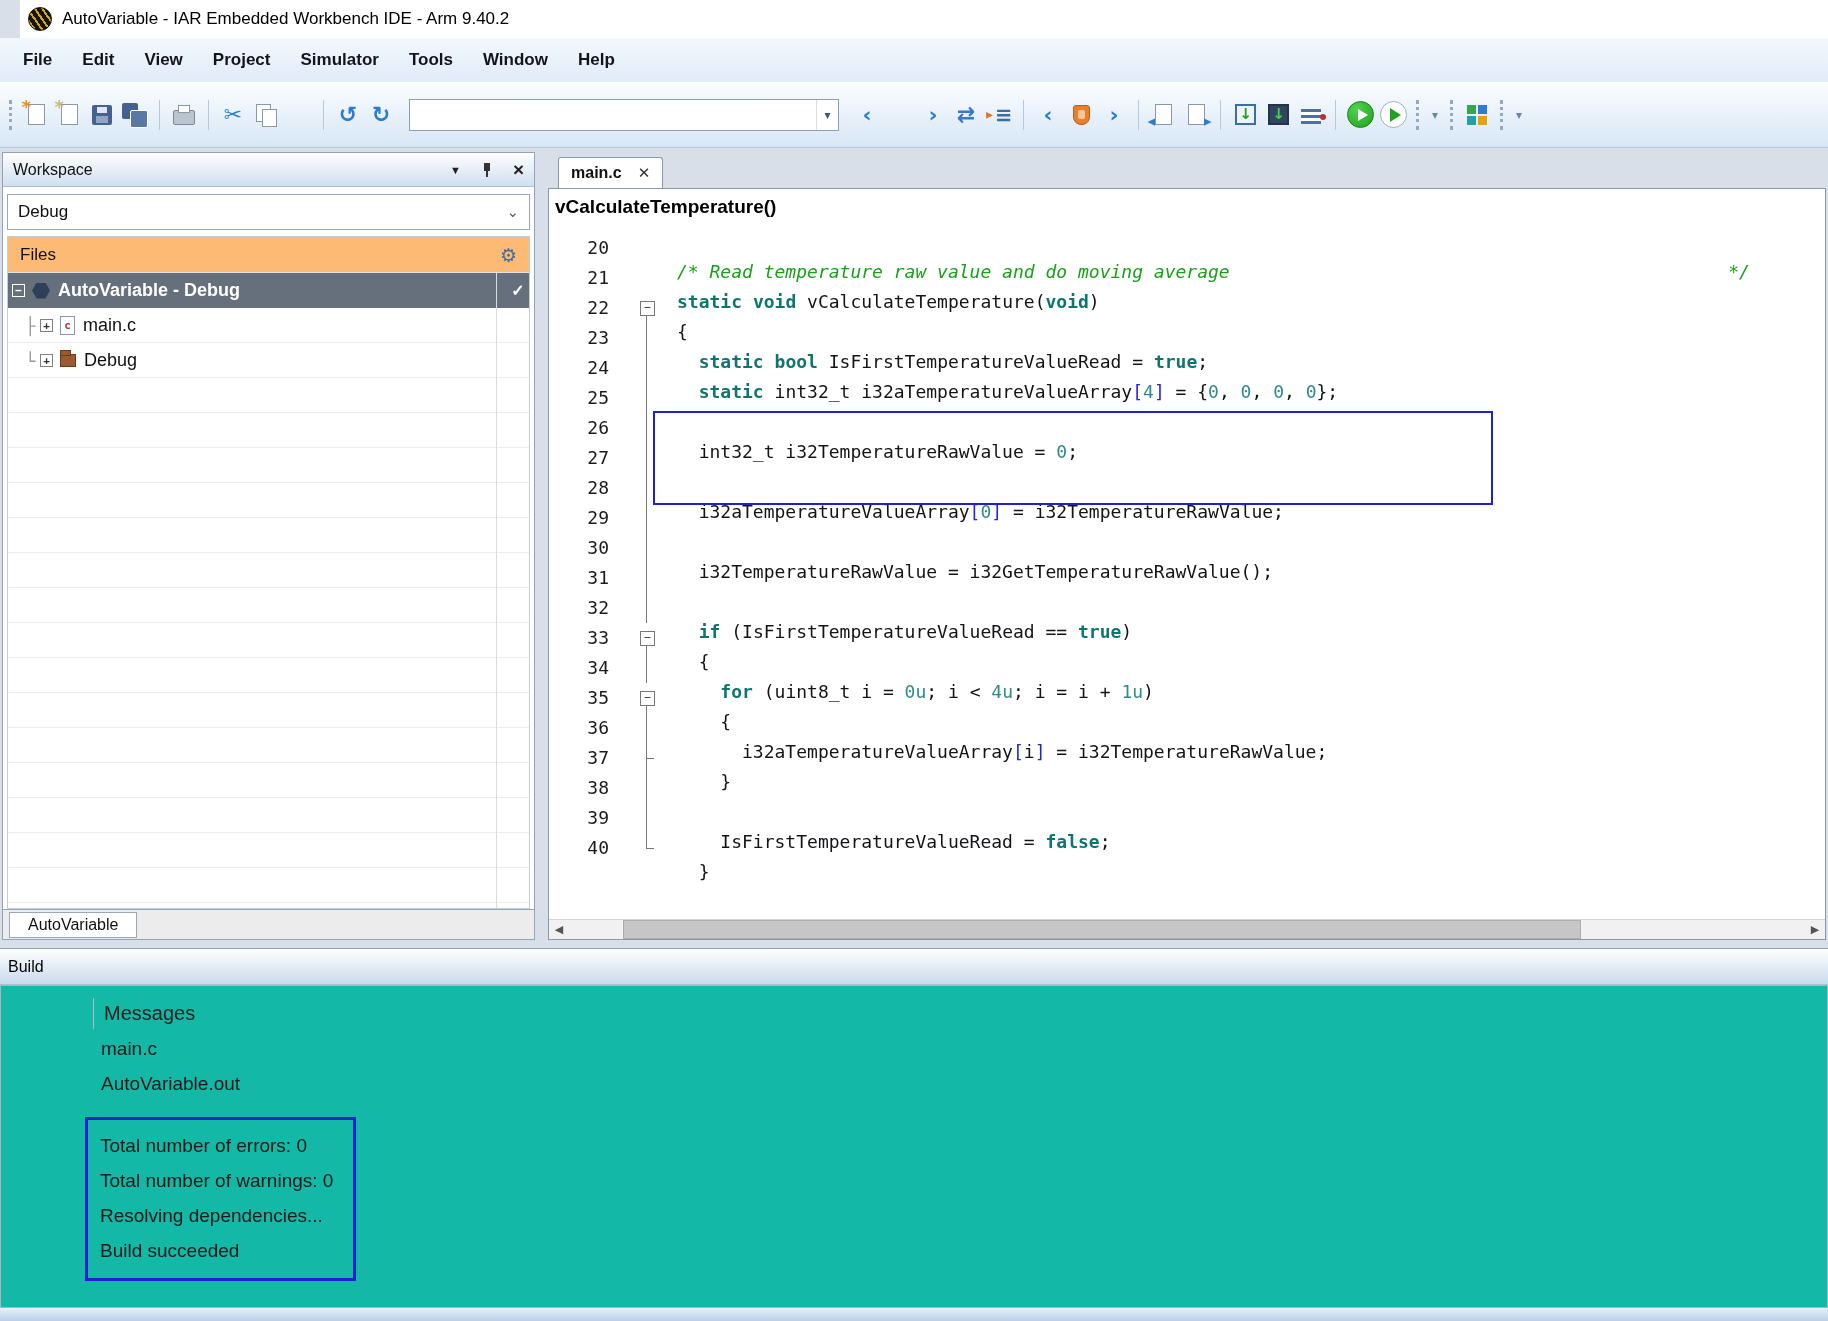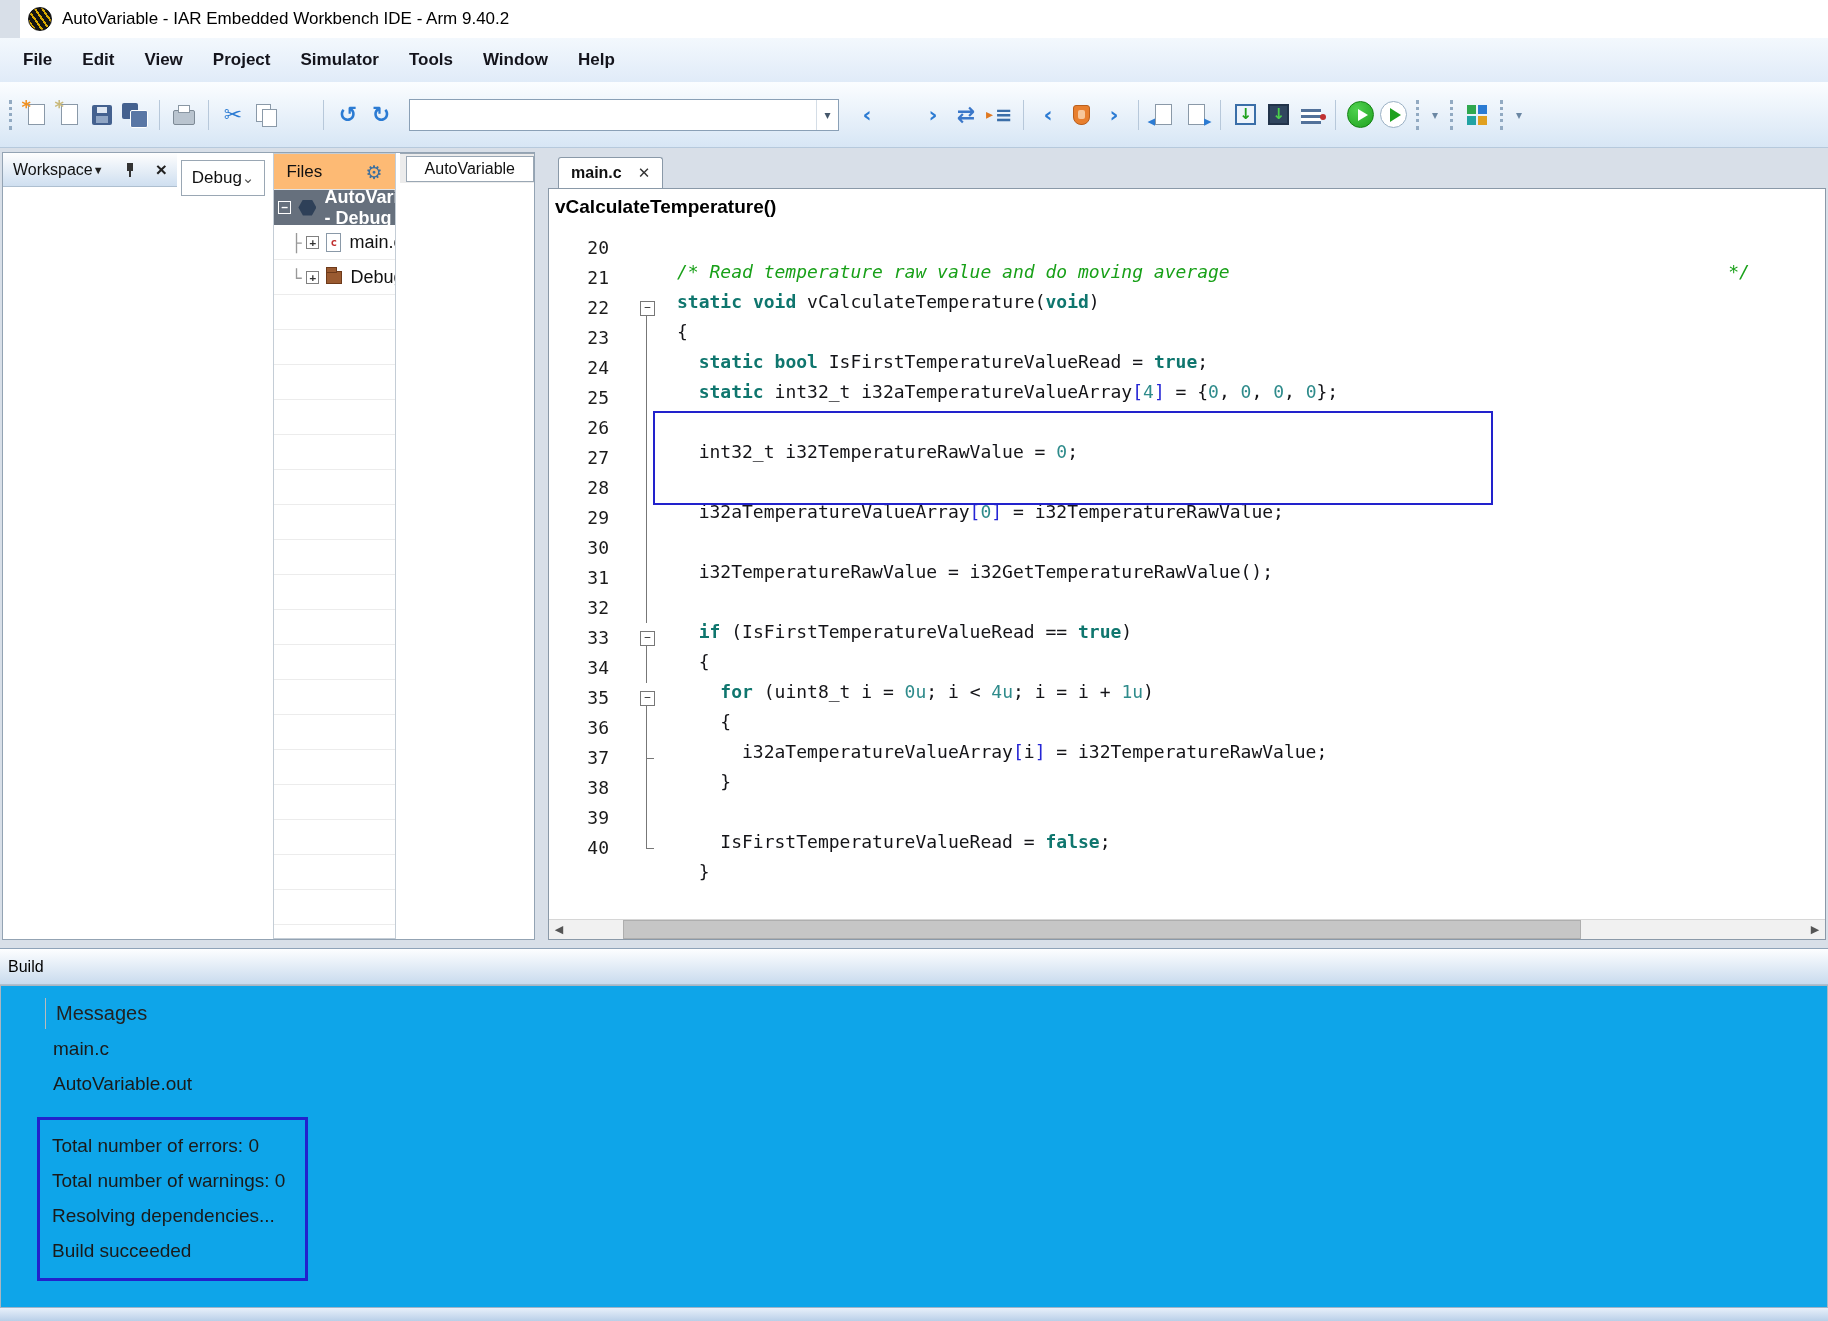--- a/index.html
+++ b/index.html
@@ -68,21 +68,21 @@
   .t-play{width:27px;height:27px;border-radius:50%;position:relative;}
   .t-play.filled{background:radial-gradient(circle at 35% 30%,#4fd24f,var(--run-green,#1fa11f));border:1px solid #128112;}
   .t-play.filled::after{content:"";position:absolute;left:10px;top:7px;border-left:10px solid #fff;border-top:6px solid transparent;border-bottom:6px solid transparent;}
   .t-play.outline{background:#fff;border:1px solid #9ab0c4;}
   .t-play.outline::after{content:"";position:absolute;left:9px;top:6px;border-left:11px solid var(--run-green,#1fa11f);border-top:7px solid transparent;border-bottom:7px solid transparent;}
   .t-blocks{width:20px;height:20px;position:relative;}
   .t-blocks::before{content:"";position:absolute;left:0;top:0;width:9px;height:9px;background:#2fa84f;box-shadow:11px 0 0 #2b7bd3, 0 11px 0 #22a3a3, 11px 11px 0 #e0a020;}
 
   
   .ws{position:absolute;left:2px;top:152px;width:533px;height:788px;background:#fff;
-    border:1px solid #93a3b3;display:flex;flex-direction:row;}
+    border:1px solid #93a3b3;display:flex;flex-direction:column;}
   .ws-header{height:34px;flex:none;background:linear-gradient(#fefefe,#cfdff0);
     border-bottom:1px solid #aebfd0;display:flex;align-items:center;padding:0 10px;font-size:16px;color:#111;}
   .ws-hicons{margin-left:auto;display:flex;align-items:center;gap:20px;}
   .ico-collapse{font-size:11px;color:#222;}
   .ico-pin{position:relative;width:12px;height:15px;display:inline-block;}
   .ico-pin::before{content:"";position:absolute;left:3px;top:1px;width:6px;height:8px;background:#333;}
   .ico-pin::after{content:"";position:absolute;left:5px;top:9px;width:2px;height:6px;background:#333;}
   .ico-close{font-size:19px;font-weight:bold;color:#222;line-height:1;}
   .ws-combo{flex:none;margin:7px 4px 6px 4px;height:36px;border:1px solid #9aa7b4;background:#fff;
     display:flex;align-items:center;justify-content:space-between;padding:0 10px;font-size:17px;}
@@ -145,22 +145,22 @@
     border:2px solid var(--highlight-border,#2222cc);pointer-events:none;}
   .hscroll{height:20px;flex:none;background:#f1f1f1;border-top:1px solid #d6d6d6;position:relative;}
   .hs-left{position:absolute;left:0;top:0;width:20px;height:100%;display:flex;align-items:center;justify-content:center;font-size:11px;color:#555;font-family:"DejaVu Sans",sans-serif;}
   .hs-right{position:absolute;right:0;top:0;width:20px;height:100%;display:flex;align-items:center;justify-content:center;font-size:11px;color:#555;font-family:"DejaVu Sans",sans-serif;}
   .hs-thumb{position:absolute;left:74px;top:0;height:100%;width:958px;background:#c6c6c6;border:1px solid #aeaeae;}
 
   
   .build-title{position:absolute;left:0;top:948px;right:0;height:37px;
     background:linear-gradient(#fdfeff,#c9dbee);border-top:1px solid #8fa3b8;border-bottom:1px solid #aebfd0;
     display:flex;align-items:center;padding-left:8px;font-size:16px;color:#000;}
-  .build-panel{position:absolute;left:0;top:985px;right:0;height:322px;background:#0ea5e9;
-    border:1px solid #aab6c2;border-bottom:none;overflow:hidden;}
+  .build-panel{position:absolute;left:0;top:985px;right:0;height:322px;background:#14b8a6;
+    border:1px solid #aab6c2;border-bottom:none;overflow:hidden;padding-left:48px;}
   .msg-header{display:inline-block;margin:12px 0 2px 44px;padding:4px 12px 4px 10px;
     font-size:20px;color:#222;border-left:1px solid #bbb;}
   .bmsg{margin-left:52px;font-size:19px;line-height:35px;color:#1a1a1a;}
   .bbox{display:inline-block;margin:16px 0 0 36px;border:3px solid var(--highlight-border,#2222cc);
     padding:8px 20px 10px 12px;}
   .bline{font-size:19px;line-height:35px;color:#1a1a1a;}
   .bottom-strip{position:absolute;left:0;top:1307px;right:0;height:14px;
     background:linear-gradient(#e8f0fa,#b9cfe8);border-top:1px solid #9fb4c9;}
 </style>
 </head>

